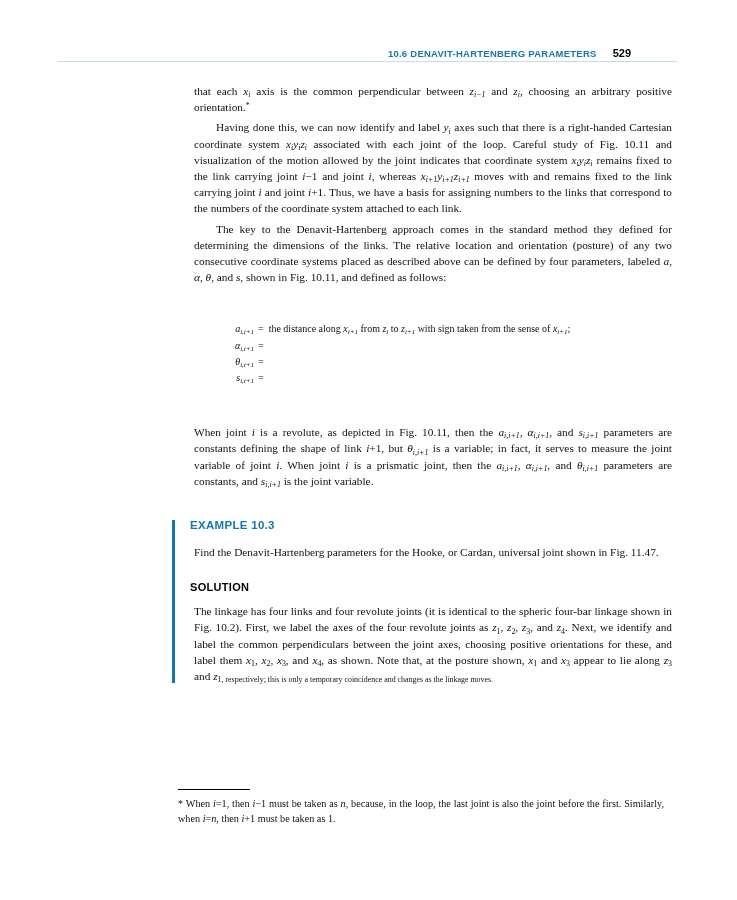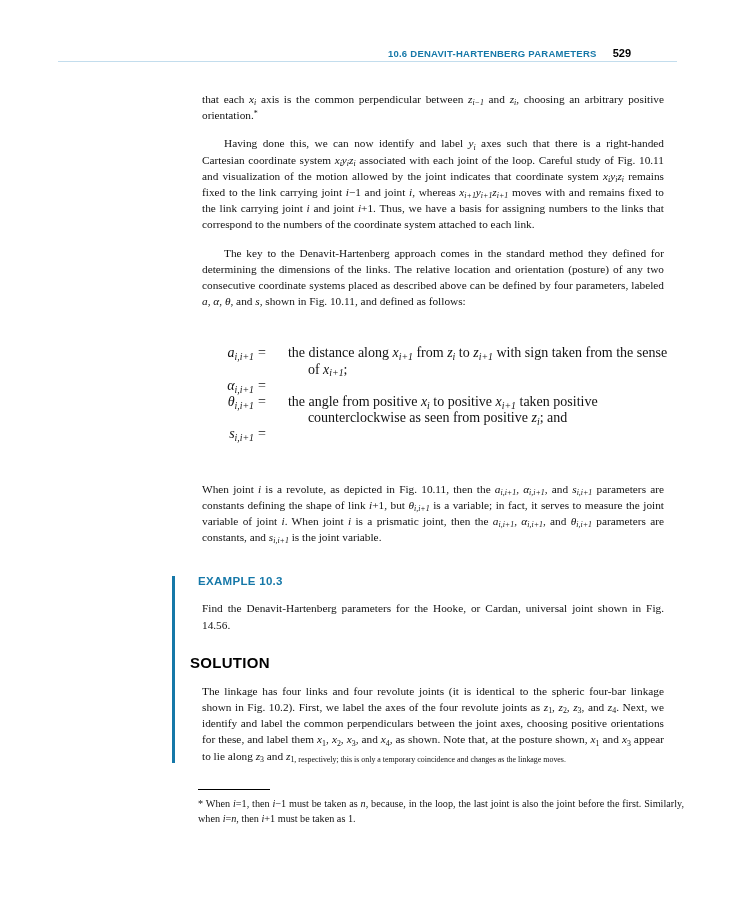--- a/index.html
+++ b/index.html
@@ -27,59 +27,59 @@
   .head-page{color:#000;font-size:11px;margin-left:16px;}
   .head-rule{
     position:absolute;top:61px;left:58px;width:619px;height:1px;
     background:var(--rule-blue);
   }
   
   .content{
     position:absolute;left:190px;top:79px;width:486px;
   }
   p.body-p{
-    margin:12px;
+    margin:4px;
     font-size:11.3px;
     line-height:16.2px;
     text-align:justify;
   }
   p.indent{text-indent:22px;}
   sub{font-size:0.70em;line-height:0;position:relative;vertical-align:baseline;top:0.28em;}
   sup{font-size:0.70em;line-height:0;position:relative;vertical-align:baseline;top:-0.45em;}
   
   .def-list{
     margin:36px 0 38px 0;
     padding-left:20px;
-    font-size:14px;line-height:16.2px;
+    font-size:10px;line-height:16.2px;
   }
   .def-row{display:flex;align-items:baseline;}
   .def-term{flex:none;width:44px;text-align:right;}
   .def-eq{flex:none;padding:0 5px 0 4px;}
-  .def-text{flex:1;padding-left:20px;text-indent:-20px;margin-left:17px;}
+  .def-text{flex:1;padding-left:20px;text-indent:-20px;}
   
   .example{position:relative;margin-top:30px;}
   .example-bar{
     position:absolute;left:-18px;top:1px;bottom:1px;width:3px;
     background:var(--accent-blue);
   }
   .example-heading{
-    margin:0 0 13px 8px;
+    margin:0 0 13px 0;
     font-family:"Liberation Sans", sans-serif;
     font-size:11.5px;font-weight:bold;
     color:var(--accent-blue);
     letter-spacing:0.3px;
   }
   .solution-heading{
     margin:21px 0 10px 0;
     font-family:"Liberation Sans", sans-serif;
-    font-size:15px;font-weight:bold;color:#000;
+    font-size:11px;font-weight:bold;color:#000;
     letter-spacing:0.3px;
   }
   
-  .footnote{position:absolute;left:198px;top:789px;width:486px;}
+  .footnote{position:absolute;left:178px;top:789px;width:486px;}
   .footnote-rule{width:72px;height:1px;background:#000;margin-bottom:6px;}
   .footnote-text{
     margin:0;font-size:10.2px;line-height:15.2px;text-align:justify;
   }
 </style>
 </head>
 <body>
 
 <div class="page">
 
@@ -100,34 +100,33 @@
         <span class="def-eq">=</span>
         <span class="def-text">the distance along <i>x<sub>i+1</sub></i> from <i>z<sub>i</sub></i> to <i>z<sub>i+1</sub></i> with sign taken from the sense of <i>x<sub>i+1</sub></i>;</span>
       </div>
       <div class="def-row">
         <span class="def-term"><i>α<sub>i,i+1</sub></i></span>
         <span class="def-eq">=</span>
       </div>
       <div class="def-row">
         <span class="def-term"><i>θ<sub>i,i+1</sub></i></span>
         <span class="def-eq">=</span>
-        <span class="def-text">the angle from positive <i>x<sub>i</sub></i> to positive <i>x<sub>i+1</sub></i> taken positive counterclockwise as seen from positive <i>z<sub>i</sub></i>; and</span>
       </div>
       <div class="def-row">
         <span class="def-term"><i>s<sub>i,i+1</sub></i></span>
         <span class="def-eq">=</span>
       </div>
     </div>
 
     <p class="body-p">When joint <i>i</i> is a revolute, as depicted in Fig. 10.11, then the <i>a<sub>i,i+1</sub></i>, <i>α<sub>i,i+1</sub></i>, and <i>s<sub>i,i+1</sub></i> parameters are constants defining the shape of link <i>i</i>+1, but <i>θ<sub>i,i+1</sub></i> is a variable; in fact, it serves to measure the joint variable of joint <i>i</i>. When joint <i>i</i> is a prismatic joint, then the <i>a<sub>i,i+1</sub></i>, <i>α<sub>i,i+1</sub></i>, and <i>θ<sub>i,i+1</sub></i> parameters are constants, and <i>s<sub>i,i+1</sub></i> is the joint variable.</p>
 
     <section class="example">
       <div class="example-bar"></div>
       <h3 class="example-heading">EXAMPLE 10.3</h3>
-      <p class="body-p">Find the Denavit-Hartenberg parameters for the Hooke, or Cardan, universal joint shown in Fig. 14.56.</p>
+      <p class="body-p">Find the Denavit-Hartenberg parameters for the Hooke, or Cardan, universal joint shown in Fig. 11.47.</p>
       <h4 class="solution-heading">SOLUTION</h4>
       <p class="body-p">The linkage has four links and four revolute joints (it is identical to the spheric four-bar linkage shown in Fig. 10.2). First, we label the axes of the four revolute joints as <i>z</i><sub>1</sub>, <i>z</i><sub>2</sub>, <i>z</i><sub>3</sub>, and <i>z</i><sub>4</sub>. Next, we identify and label the common perpendiculars between the joint axes, choosing positive orientations for these, and label them <i>x</i><sub>1</sub>, <i>x</i><sub>2</sub>, <i>x</i><sub>3</sub>, and <i>x</i><sub>4</sub>, as shown. Note that, at the posture shown, <i>x</i><sub>1</sub> and <i>x</i><sub>3</sub> appear to lie along <i>z</i><sub>3</sub> and <i>z</i><sub>1, respectively; this is only a temporary coincidence and changes as the linkage moves.</sub></p>
     </section>
 
   </main>
 
   <footer class="footnote">
     <div class="footnote-rule"></div>
     <p class="footnote-text">* When <i>i</i>=1, then <i>i</i>−1 must be taken as <i>n</i>, because, in the loop, the last joint is also the joint before the first. Similarly, when <i>i</i>=<i>n</i>, then <i>i</i>+1 must be taken as 1.</p>
   </footer>

